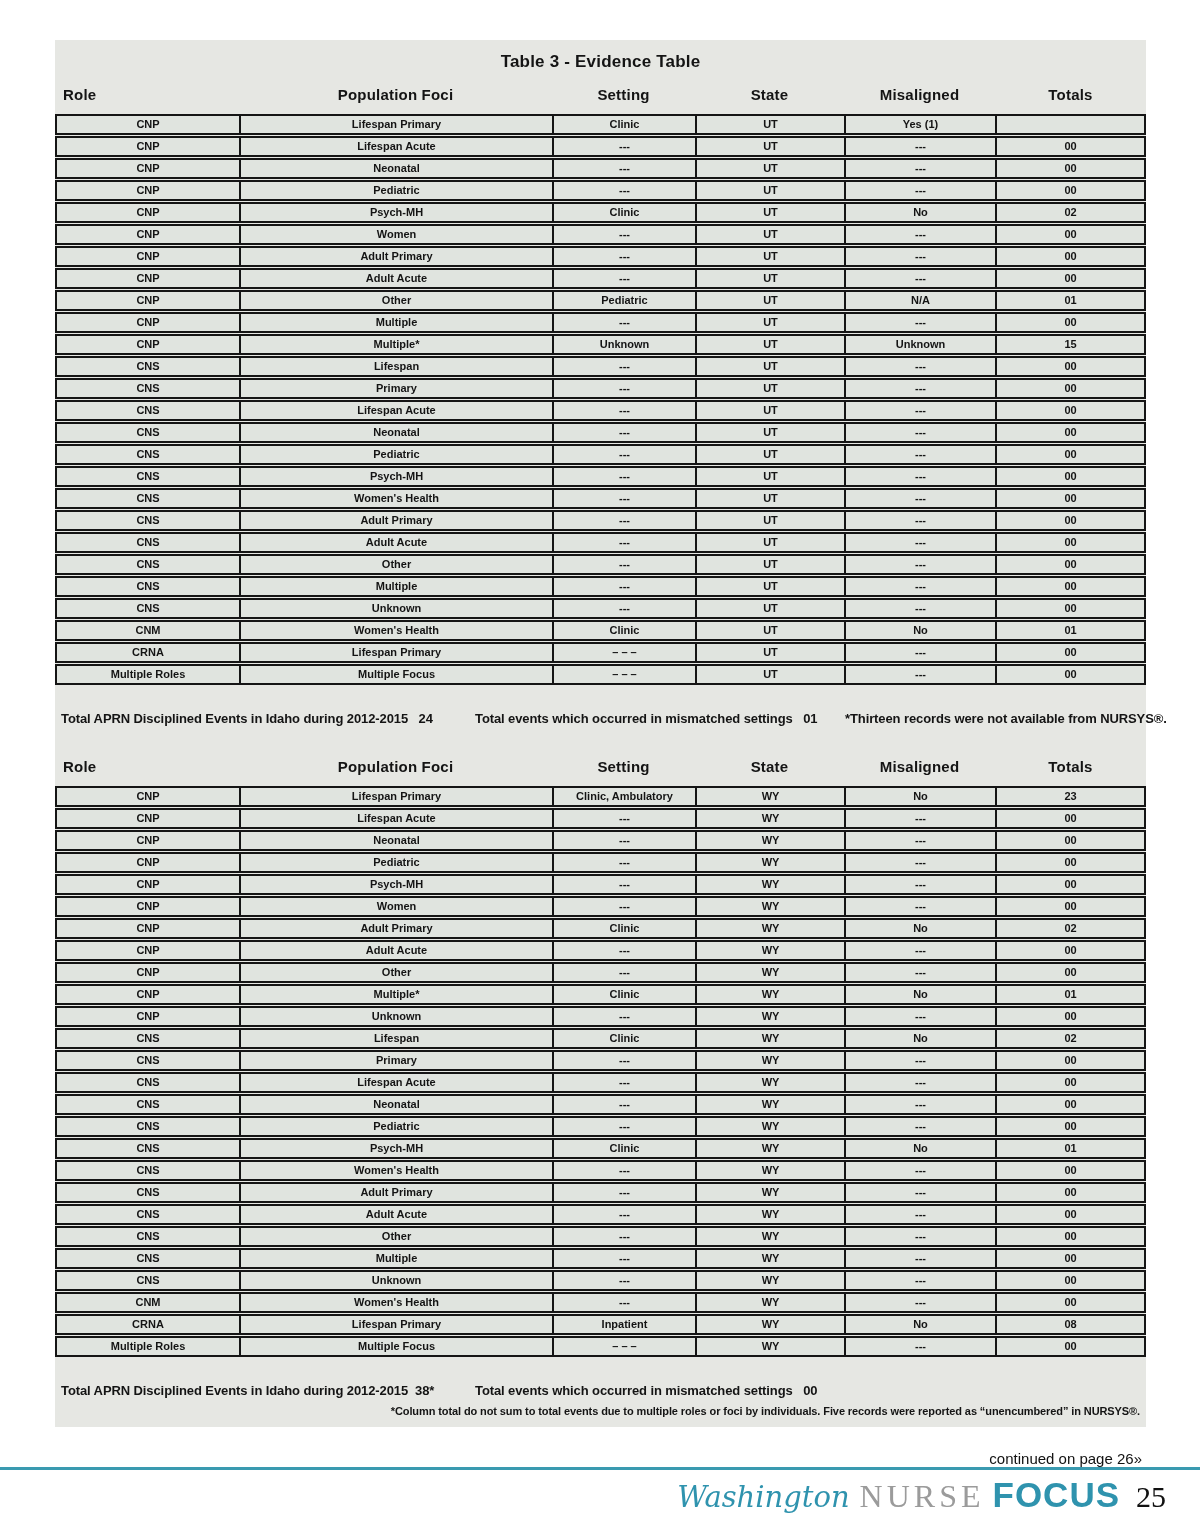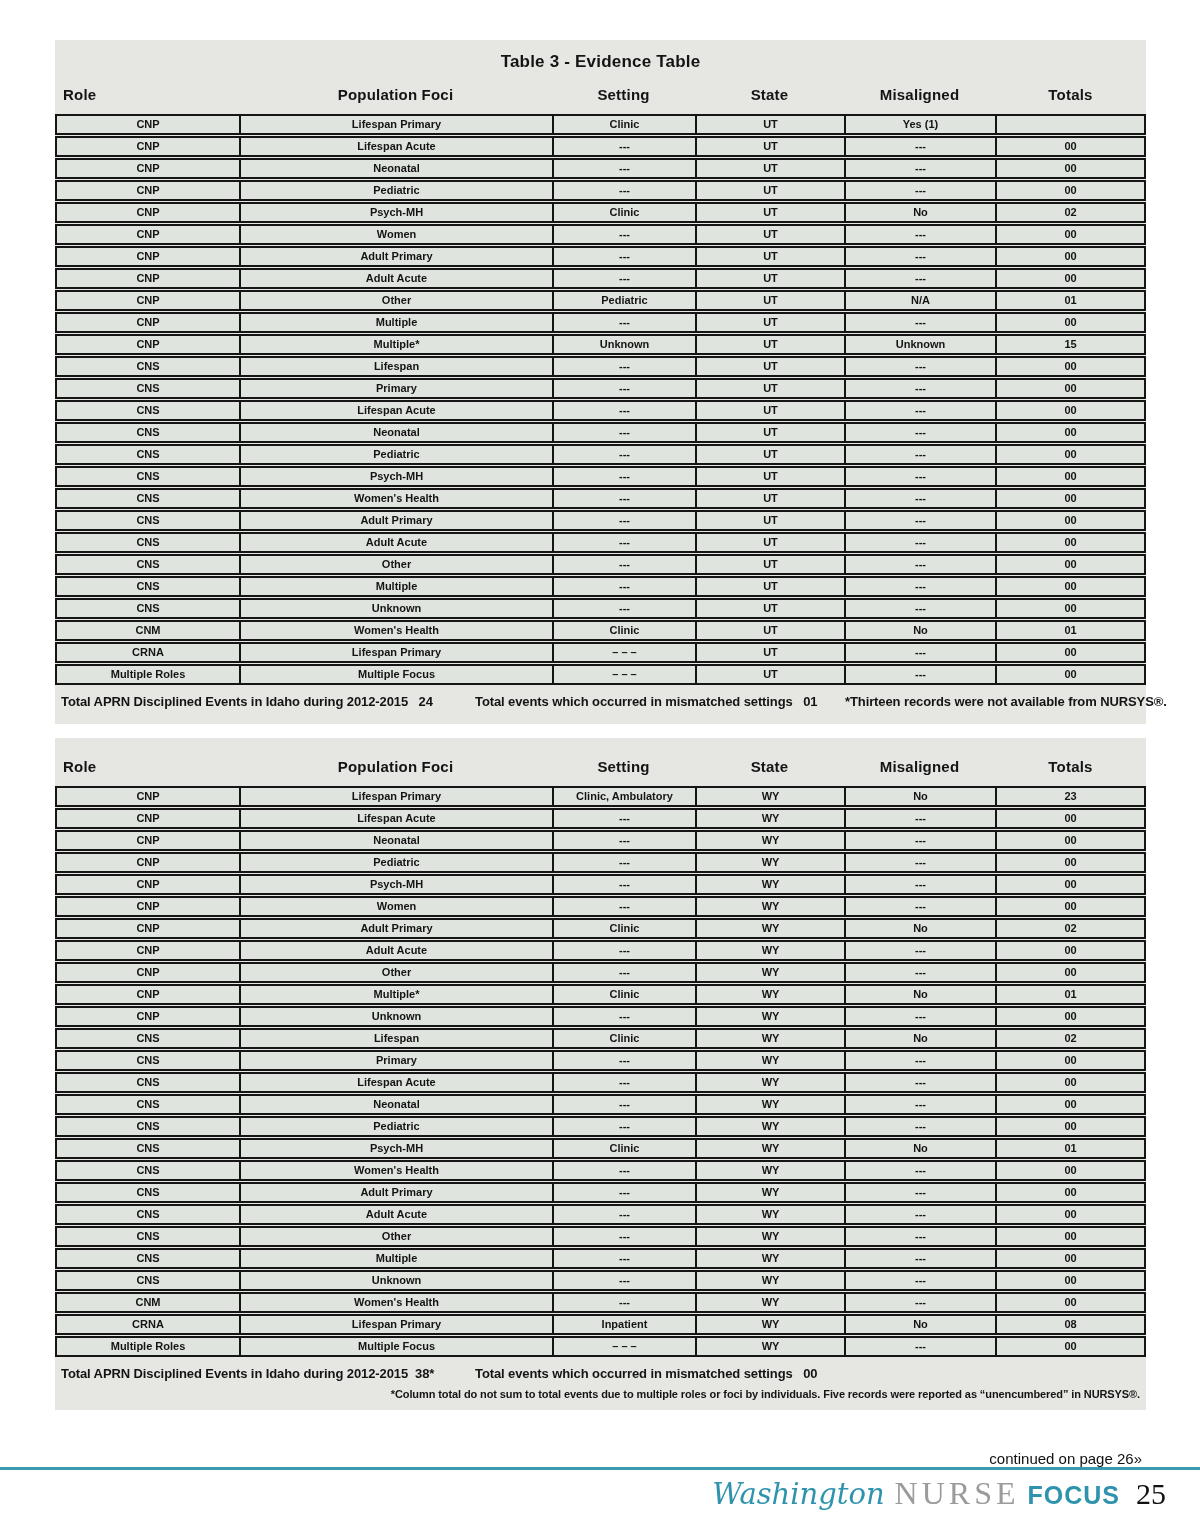--- a/index.html
+++ b/index.html
@@ -55,21 +55,21 @@
   .row + .row{margin-top:1px;}
   .cell{
     font-size:11px;font-weight:bold;line-height:17px;
     text-align:center;color:var(--txt);
     border-right:2px solid var(--bd);
     overflow:hidden;white-space:nowrap;
   }
   .cell:last-child{border-right:none;border-radius:7px;}
 
   .tbl-footer{
-    position:relative;height:26px;margin-top:3px;
+    position:relative;height:26px;margin-top:20px;
     font-size:13px;font-weight:bold;letter-spacing:-.1px;padding-left:8px;
   }
   .tbl-footer span{position:absolute;top:6px;white-space:pre;}
   .ft-left{left:6px;}
   .ft-center{left:420px;}
   .ft-right{left:790px;}
   .tbl-footnote{
     padding:2px 6px 0 6px;font-size:11px;font-weight:bold;
     letter-spacing:-.1px;white-space:pre;text-align:right;
   }
@@ -89,21 +89,21 @@
   .logo-script{
     font-family:"DejaVu Serif", serif;font-style:italic;
     font-size:29px;color:var(--teal);margin-right:10px;
   }
   .logo-nurse{
     font-family:"Liberation Serif", serif;font-size:32px;
     color:var(--gray-logo);letter-spacing:4px;margin-right:8px;
   }
   .logo-focus{
     font-family:"Liberation Sans", sans-serif;font-weight:bold;
-    font-size:25px;color:var(--teal);letter-spacing:1px;margin-right:16px;
+    font-size:35px;color:var(--teal);letter-spacing:1px;margin-right:16px;
   }
   .logo-page{
     font-family:"Liberation Serif", serif;font-size:30px;color:#111;
   }
 </style>
 </head>
 <body>
 
 <div class="page">
 

